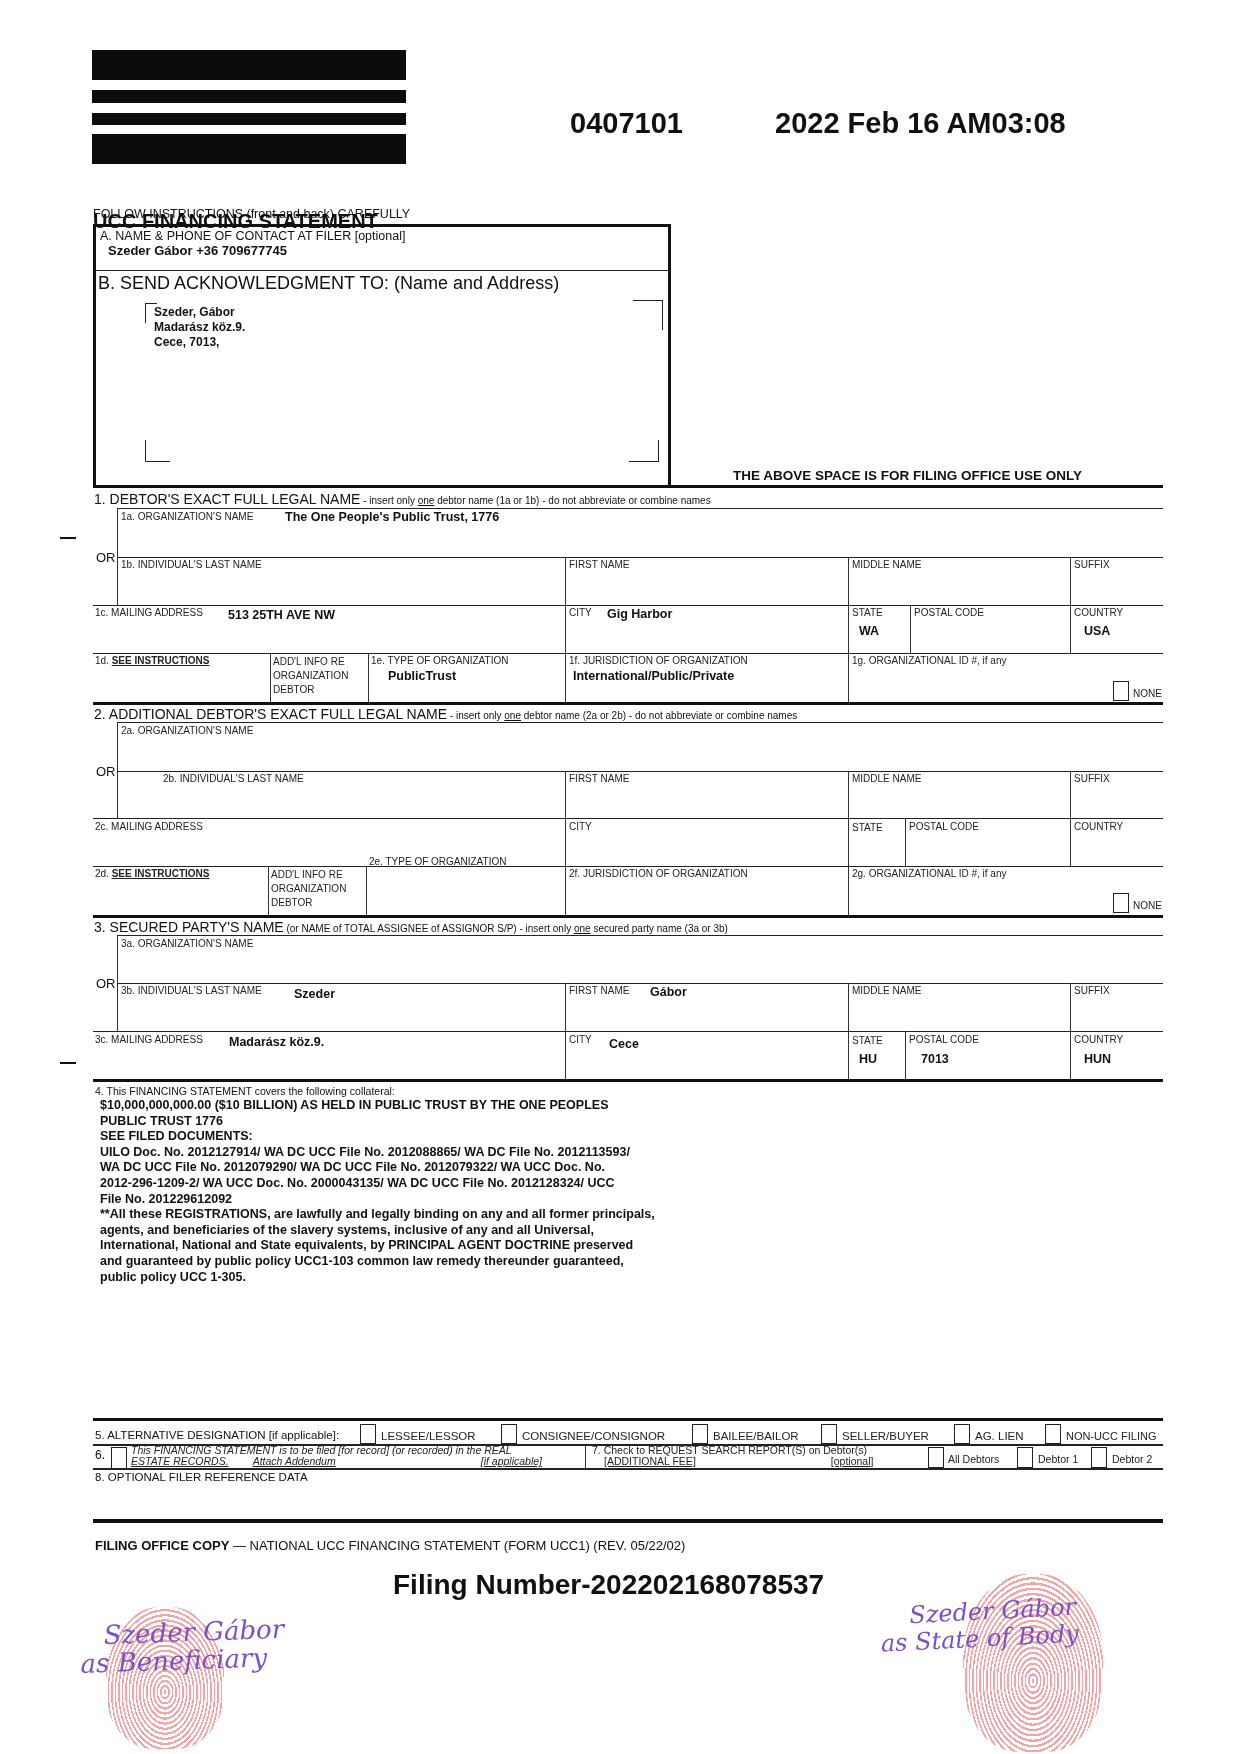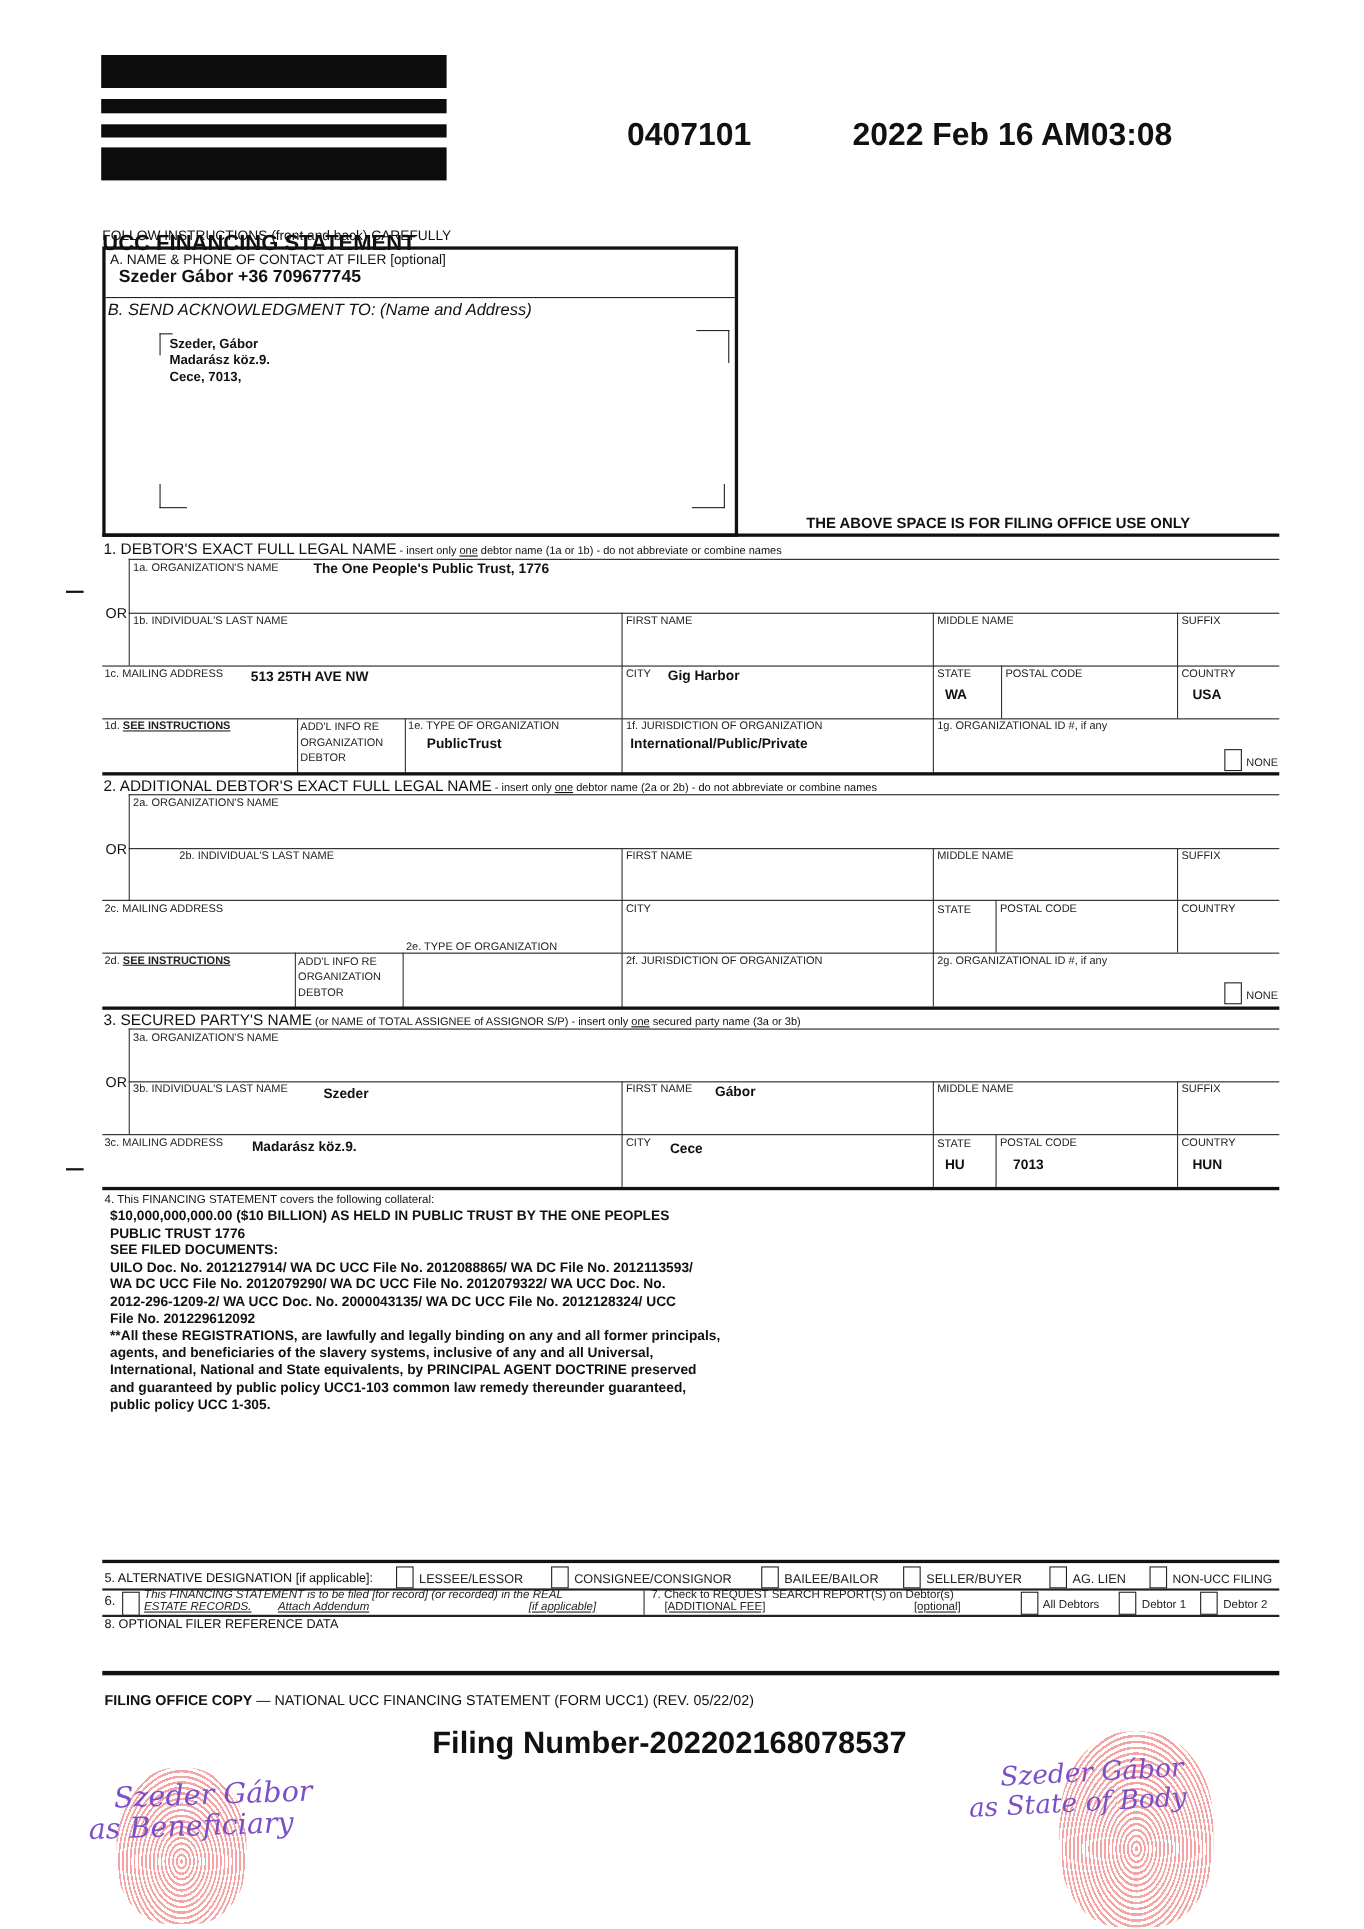--- a/index.html
+++ b/index.html
@@ -31,23 +31,23 @@
 <div class="redact" style="top:134px;height:30px;"></div>
 
 <div class="abs hdr-num" style="left:570px;top:107px;">0407101</div>
 <div class="abs hdr-num" style="left:775px;top:107px;">2022 Feb 16 AM03:08</div>
 
 <div class="abs title" style="left:93px;top:166px;margin-top:44px;">UCC FINANCING STATEMENT</div>
 <div class="abs" style="left:93px;top:207px;font-size:12.5px;">FOLLOW  INSTRUCTIONS (front and back) CAREFULLY</div>
 
 <div class="abs" style="left:93px;top:224px;width:578px;height:264px;border:3px solid #111;border-bottom-width:3px;"></div>
 <div class="abs" style="left:100px;top:229px;font-size:12.5px;">A. NAME &amp; PHONE OF CONTACT AT FILER [optional]</div>
-<div class="abs val" style="left:108px;top:243px;font-size:16px;">Szeder Gábor +36 709677745</div>
+<div class="abs val" style="left:108px;top:243px;font-size:13px;">Szeder Gábor +36 709677745</div>
 <div class="hl" style="left:96px;top:270px;width:572px;"></div>
-<div class="abs" style="left:98px;top:273px;font-size:15px;font-style:italic;">B. SEND ACKNOWLEDGMENT TO:  (Name and Address)</div>
+<div class="abs" style="left:98px;top:273px;font-size:18px;">B. SEND ACKNOWLEDGMENT TO:  (Name and Address)</div>
 <div class="abs" style="left:145px;top:303px;width:12px;height:20px;border-left:1.5px solid #222;border-top:1.5px solid #222;"></div>
 <div class="abs val" style="left:154px;top:305px;font-size:12px;line-height:15px;">
   <div>Szeder, Gábor</div>
   <div>Madarász köz.9.</div>
   <div>Cece, 7013,</div>
 </div>
 <div class="abs" style="left:633px;top:300px;width:30px;height:30px;border-right:1.5px solid #222;border-top:1.5px solid #222;"></div>
 <div class="abs" style="left:145px;top:440px;width:25px;height:22px;border-left:1.5px solid #222;border-bottom:1.5px solid #222;"></div>
 <div class="abs" style="left:629px;top:440px;width:30px;height:22px;border-right:1.5px solid #222;border-bottom:1.5px solid #222;"></div>
 

